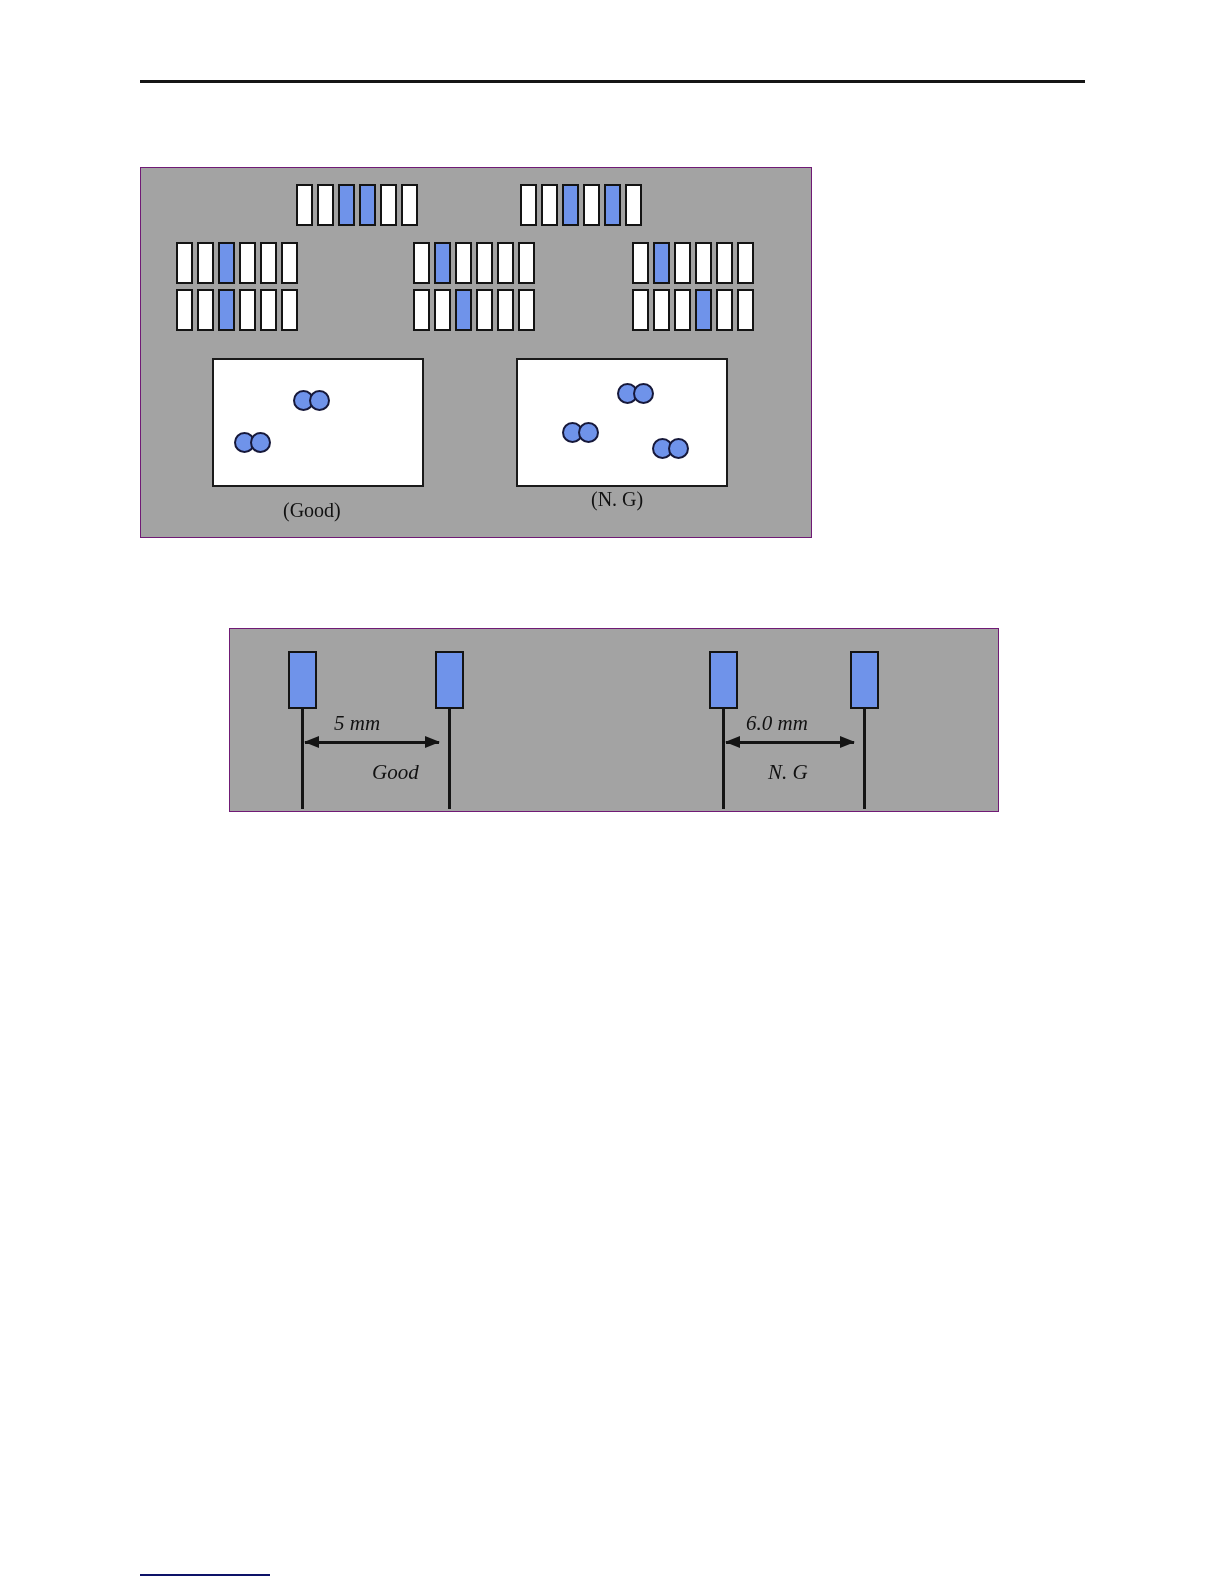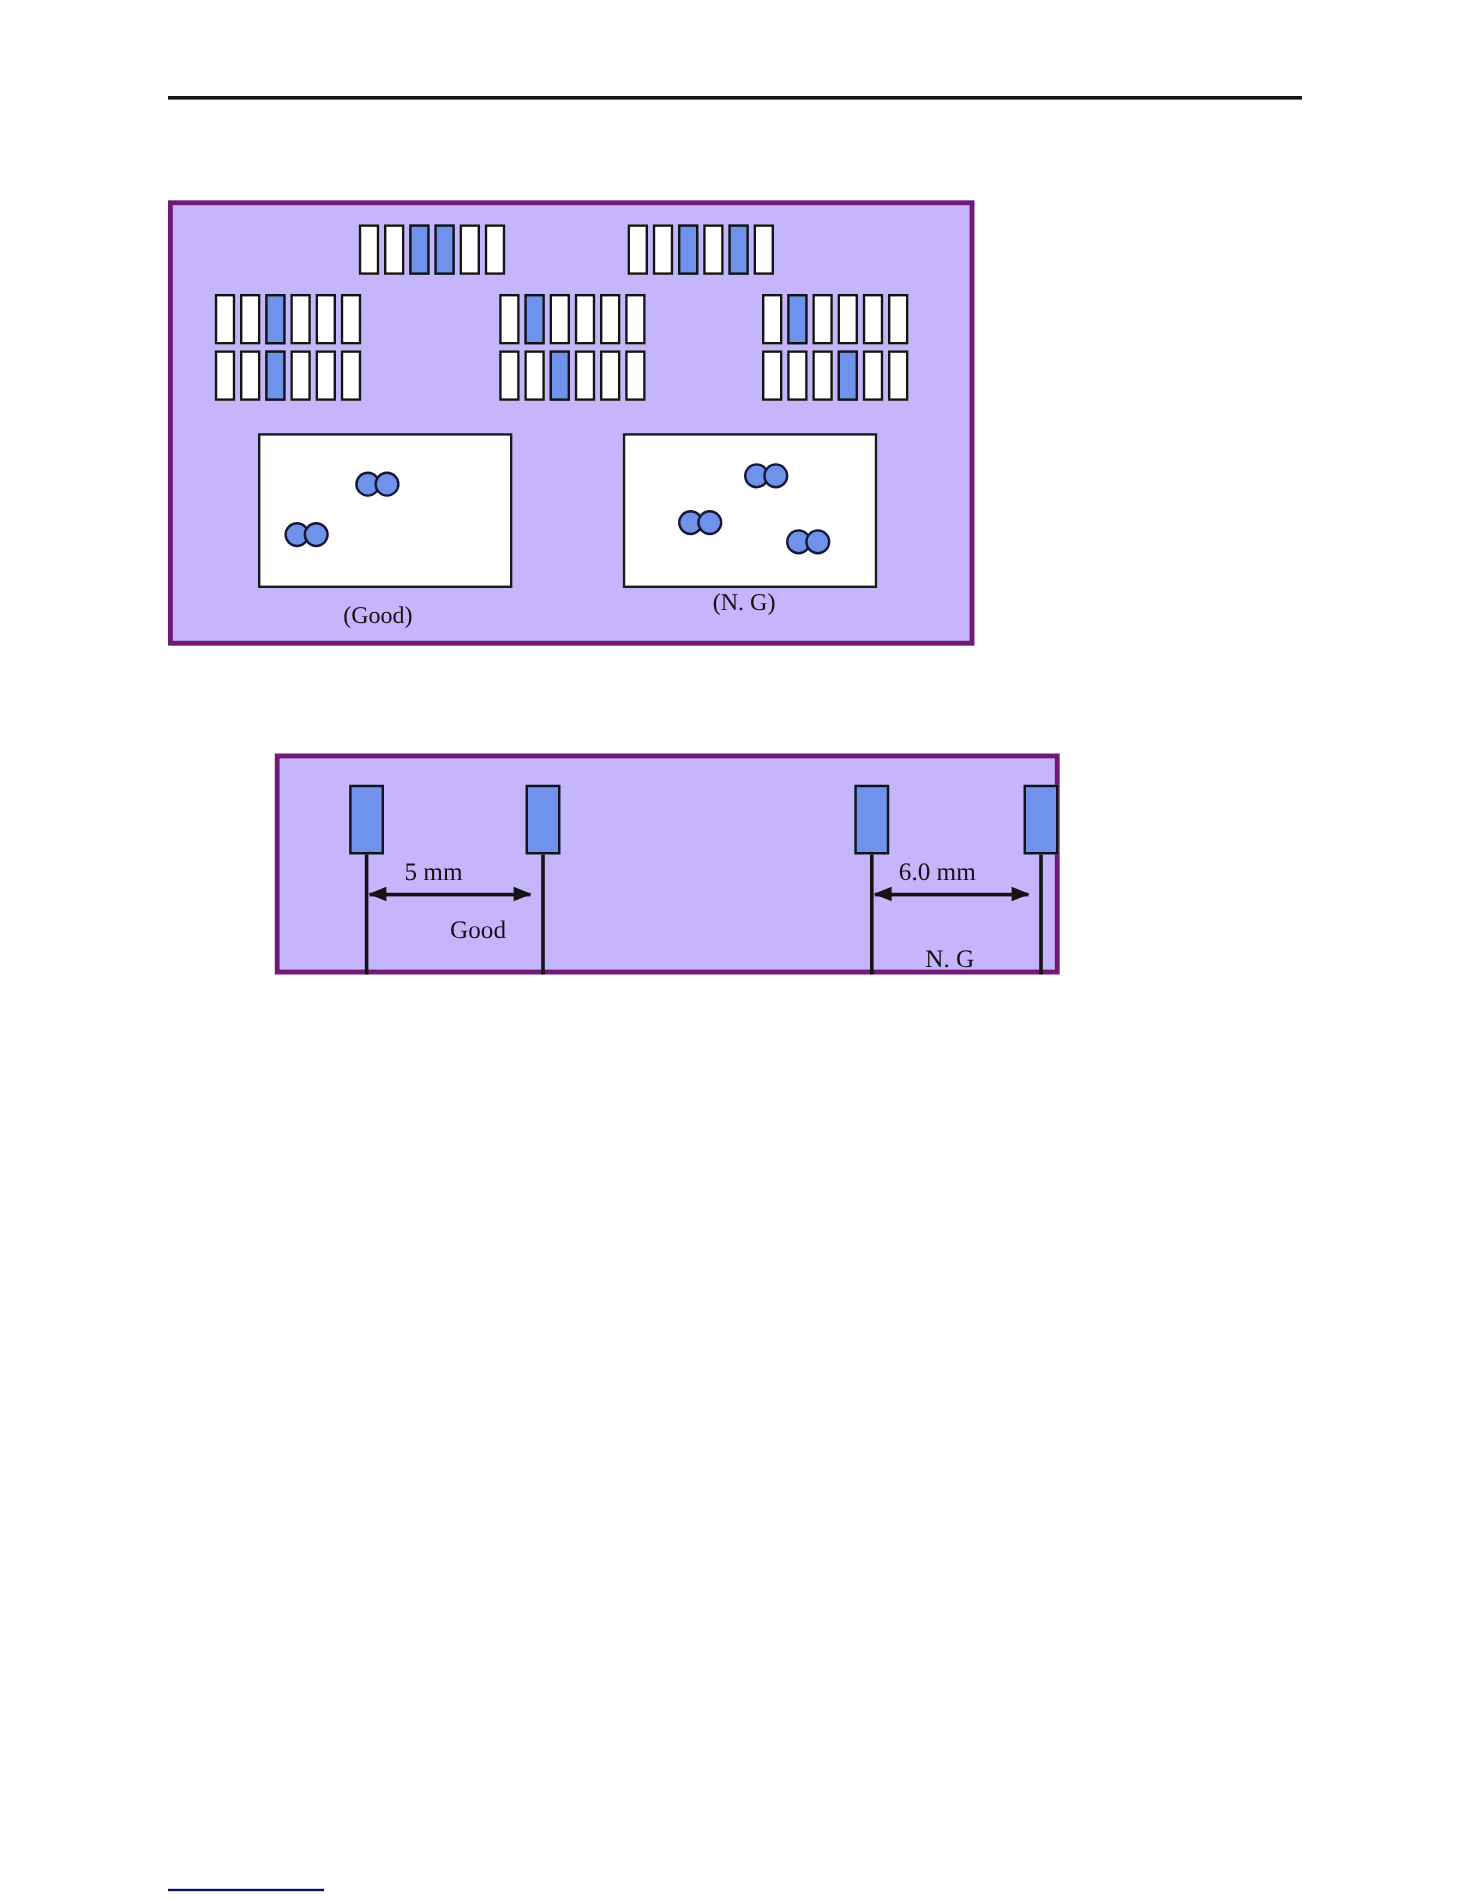--- a/index.html
+++ b/index.html
@@ -29,22 +29,22 @@
     left: 140px;
     top: 1574px;
     width: 130px;
     height: 2px;
     background: #0d1268;
   }
 
   
   .figure-frame {
     position: absolute;
-    border: 4px solid #701a75;
-    background: #c4b5fd;
+    border: 1px solid #701a75;
+    background: #a3a3a3;
     box-sizing: border-box;
   }
 
   
   #figure-1 {
     left: 140px;
     top: 167px;
     width: 672px;
     height: 371px;
   }
@@ -109,22 +109,23 @@
     color: #111111;
     white-space: nowrap;
   }
   .sample-caption.good { left: 142px; top: 331px; }
   .sample-caption.ng   { left: 450px; top: 320px; }
 
   
   #figure-2 {
     left: 229px;
     top: 628px;
-    width: 654px;
+    width: 770px;
     height: 184px;
+    font-style: italic;
   }
 
   .pin-unit {
     position: absolute;
     top: 22px;
   }
   .pin-head {
     position: absolute;
     left: 0;
     top: 0;
@@ -177,21 +178,21 @@
   .dim-label {
     position: absolute;
     font-size: 21px;
     color: #111111;
     white-space: nowrap;
     text-align: center;
   }
   .dim-label.v-good  { left: 104px; top: 82px; }
   .dim-label.s-good  { left: 110px; top: 131px; margin-left: 32px; }
   .dim-label.v-ng    { left: 516px; top: 82px; }
-  .dim-label.s-ng    { left: 538px; top: 131px; margin-top: 24px; }
+  .dim-label.s-ng    { left: 538px; top: 131px; }
 </style>
 </head>
 <body>
 
 <div class="header-rule"></div>
 <div class="footnote-rule"></div>
 
 <div class="figure-frame" id="figure-1">
 
   <div class="comp-group g-top-left">

